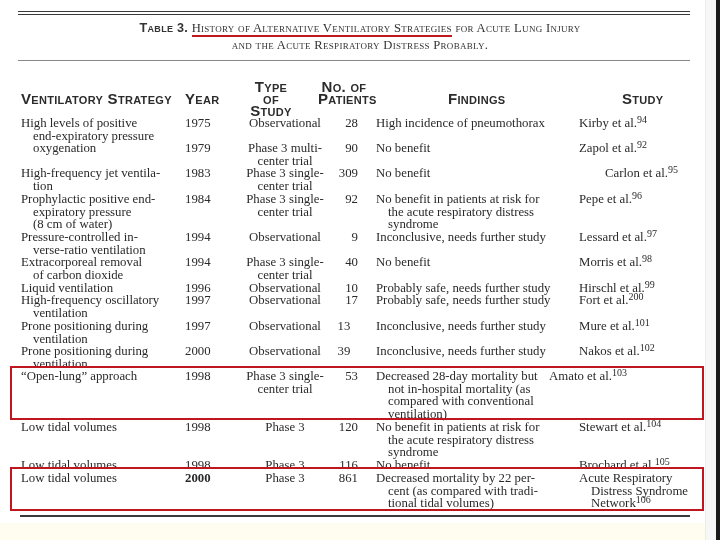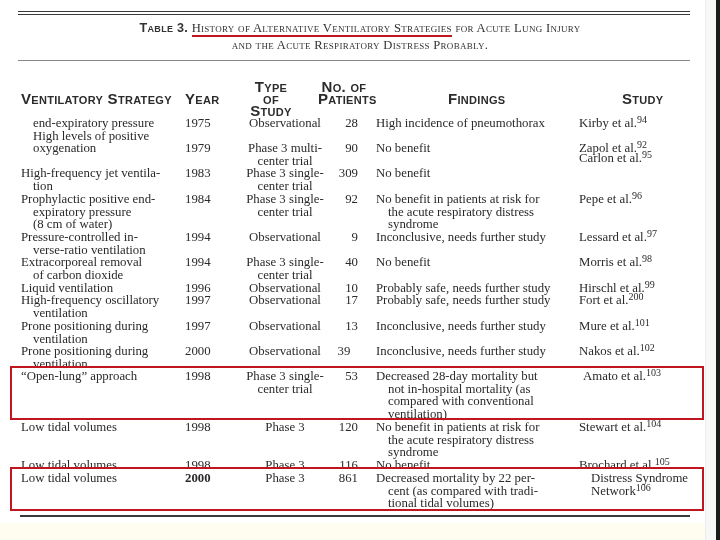--- a/index.html
+++ b/index.html
@@ -61,40 +61,40 @@
 </div>
 <div class="hdr" style="left:318px;top:81px;text-align:center;width:52px;">
   <div>No. of</div>
   <div>Patients</div>
 </div>
 <div class="hdr" style="left:448px;top:93px;">Findings</div>
 <div class="hdr" style="left:622px;top:93px;">Study</div>
 
 <div id="rows">
     <div></div>
-    <div class="cell indent" style="left: 21px; top: 117px; width: 165px;"><div style="padding-left: 12px;">end-expiratory pressure</div><div>High levels of positive</div></div>
+    <div class="cell indent" style="left: 21px; top: 117px; width: 165px;"><div>High levels of positive</div><div style="padding-left: 12px;">end-expiratory pressure</div></div>
     <div class="cell " style="left: 185px; top: 117px; width: 40px;"><div>1975</div></div>
     <div class="cell center" style="left: 240px; top: 117px; width: 90px;"><div>Observational</div></div>
     <div class="cell " style="left: 330px; top: 117px; width: 28px; text-align: right;"><div>28</div></div>
     <div class="cell indent" style="left: 376px; top: 117px; width: 200px;"><div>High incidence of pneumothorax</div></div>
     <div class="cell indent" style="left: 579px; top: 117px; width: 125px;"><div>Kirby et al.<sup>94</sup></div></div>
     <div></div>
     <div class="cell indent" style="left: 21px; top: 142px; width: 165px;"><div style="padding-left: 12px;">oxygenation</div></div>
     <div class="cell " style="left: 185px; top: 142px; width: 40px;"><div>1979</div></div>
     <div class="cell center" style="left: 240px; top: 142px; width: 90px;"><div>Phase 3 multi-</div><div>center trial</div></div>
     <div class="cell " style="left: 330px; top: 142px; width: 28px; text-align: right;"><div>90</div></div>
     <div class="cell indent" style="left: 376px; top: 142px; width: 200px;"><div>No benefit</div></div>
     <div class="cell indent" style="left: 579px; top: 142px; width: 125px;"><div>Zapol et al.<sup>92</sup></div></div>
     <div></div>
     <div class="cell indent" style="left: 21px; top: 167px; width: 165px;"><div>High-frequency jet ventila-</div><div style="padding-left: 12px;">tion</div></div>
     <div class="cell " style="left: 185px; top: 167px; width: 40px;"><div>1983</div></div>
     <div class="cell center" style="left: 240px; top: 167px; width: 90px;"><div>Phase 3 single-</div><div>center trial</div></div>
     <div class="cell " style="left: 330px; top: 167px; width: 28px; text-align: right;"><div>309</div></div>
     <div class="cell indent" style="left: 376px; top: 167px; width: 200px;"><div>No benefit</div></div>
-    <div class="cell indent" style="left: 579px; top: 152px; width: 125px;"><div>Carlon et al.<sup>95</sup></div></div>
+    <div class="cell indent" style="left: 579px; top: 167px; width: 125px; text-align: center;"><div>Carlon et al.<sup>95</sup></div></div>
     <div></div>
     <div class="cell indent" style="left: 21px; top: 193px; width: 165px;"><div>Prophylactic positive end-</div><div style="padding-left: 12px;">expiratory pressure</div><div style="padding-left: 12px;">(8 cm of water)</div></div>
     <div class="cell " style="left: 185px; top: 193px; width: 40px;"><div>1984</div></div>
     <div class="cell center" style="left: 240px; top: 193px; width: 90px;"><div>Phase 3 single-</div><div>center trial</div></div>
     <div class="cell " style="left: 330px; top: 193px; width: 28px; text-align: right;"><div>92</div></div>
     <div class="cell indent" style="left: 376px; top: 193px; width: 200px;"><div>No benefit in patients at risk for</div><div style="padding-left: 12px;">the acute respiratory distress</div><div style="padding-left: 12px;">syndrome</div></div>
     <div class="cell indent" style="left: 579px; top: 193px; width: 125px;"><div>Pepe et al.<sup>96</sup></div></div>
     <div></div>
     <div class="cell indent" style="left: 21px; top: 231px; width: 165px;"><div>Pressure-controlled in-</div><div style="padding-left: 12px;">verse-ratio ventilation</div></div>
     <div class="cell " style="left: 185px; top: 231px; width: 40px;"><div>1994</div></div>
@@ -120,56 +120,56 @@
     <div class="cell indent" style="left: 21px; top: 294px; width: 165px;"><div>High-frequency oscillatory</div><div style="padding-left: 12px;">ventilation</div></div>
     <div class="cell " style="left: 185px; top: 294px; width: 40px;"><div>1997</div></div>
     <div class="cell center" style="left: 240px; top: 294px; width: 90px;"><div>Observational</div></div>
     <div class="cell " style="left: 330px; top: 294px; width: 28px; text-align: right;"><div>17</div></div>
     <div class="cell indent" style="left: 376px; top: 294px; width: 200px;"><div>Probably safe, needs further study</div></div>
     <div class="cell indent" style="left: 579px; top: 294px; width: 125px;"><div>Fort et al.<sup>200</sup></div></div>
     <div></div>
     <div class="cell indent" style="left: 21px; top: 320px; width: 165px;"><div>Prone positioning during</div><div style="padding-left: 12px;">ventilation</div></div>
     <div class="cell " style="left: 185px; top: 320px; width: 40px;"><div>1997</div></div>
     <div class="cell center" style="left: 240px; top: 320px; width: 90px;"><div>Observational</div></div>
-    <div class="cell " style="left: 330px; top: 320px; width: 28px; text-align: right;"><div>13</div></div>
+    <div class="cell " style="left: 330px; top: 320px; width: 28px; text-align: center;"><div>13</div></div>
     <div class="cell indent" style="left: 376px; top: 320px; width: 200px;"><div>Inconclusive, needs further study</div></div>
     <div class="cell indent" style="left: 579px; top: 320px; width: 125px;"><div>Mure et al.<sup>101</sup></div></div>
     <div></div>
     <div class="cell indent" style="left: 21px; top: 345px; width: 165px;"><div>Prone positioning during</div><div style="padding-left: 12px;">ventilation</div></div>
     <div class="cell " style="left: 185px; top: 345px; width: 40px;"><div>2000</div></div>
     <div class="cell center" style="left: 240px; top: 345px; width: 90px;"><div>Observational</div></div>
     <div class="cell " style="left: 330px; top: 345px; width: 28px; text-align: center;"><div>39</div></div>
     <div class="cell indent" style="left: 376px; top: 345px; width: 200px;"><div>Inconclusive, needs further study</div></div>
     <div class="cell indent" style="left: 579px; top: 345px; width: 125px;"><div>Nakos et al.<sup>102</sup></div></div>
     <div></div>
     <div class="cell indent" style="left: 21px; top: 370px; width: 165px;"><div>“Open-lung” approach</div></div>
     <div class="cell " style="left: 185px; top: 370px; width: 40px;"><div>1998</div></div>
     <div class="cell center" style="left: 240px; top: 370px; width: 90px;"><div>Phase 3 single-</div><div>center trial</div></div>
     <div class="cell " style="left: 330px; top: 370px; width: 28px; text-align: right;"><div>53</div></div>
     <div class="cell indent" style="left: 376px; top: 370px; width: 200px;"><div>Decreased 28-day mortality but</div><div style="padding-left: 12px;">not in-hospital mortality (as</div><div style="padding-left: 12px;">compared with conventional</div><div style="padding-left: 12px;">ventilation)</div></div>
-    <div class="cell indent" style="left: 583px; top: 370px; width: 125px;"><div>Amato et al.<sup>103</sup></div></div>
+    <div class="cell indent" style="left: 549px; top: 370px; width: 125px;"><div>Amato et al.<sup>103</sup></div></div>
     <div></div>
     <div class="cell indent" style="left: 21px; top: 421px; width: 165px;"><div>Low tidal volumes</div></div>
     <div class="cell " style="left: 185px; top: 421px; width: 40px;"><div>1998</div></div>
     <div class="cell center" style="left: 240px; top: 421px; width: 90px;"><div>Phase 3</div></div>
     <div class="cell " style="left: 330px; top: 421px; width: 28px; text-align: right;"><div>120</div></div>
     <div class="cell indent" style="left: 376px; top: 421px; width: 200px;"><div>No benefit in patients at risk for</div><div style="padding-left: 12px;">the acute respiratory distress</div><div style="padding-left: 12px;">syndrome</div></div>
     <div class="cell indent" style="left: 579px; top: 421px; width: 125px;"><div>Stewart et al.<sup>104</sup></div></div>
     <div></div>
     <div class="cell indent" style="left: 21px; top: 459px; width: 165px;"><div>Low tidal volumes</div></div>
     <div class="cell " style="left: 185px; top: 459px; width: 40px;"><div>1998</div></div>
     <div class="cell center" style="left: 240px; top: 459px; width: 90px;"><div>Phase 3</div></div>
     <div class="cell " style="left: 330px; top: 459px; width: 28px; text-align: right;"><div>116</div></div>
     <div class="cell indent" style="left: 376px; top: 459px; width: 200px;"><div>No benefit</div></div>
     <div class="cell indent" style="left: 579px; top: 459px; width: 125px;"><div>Brochard et al.<sup>105</sup></div></div>
     <div></div>
     <div class="cell indent" style="left: 21px; top: 472px; width: 165px;"><div>Low tidal volumes</div></div>
     <div class="cell bold" style="left: 185px; top: 472px; width: 40px;"><div>2000</div></div>
     <div class="cell center" style="left: 240px; top: 472px; width: 90px;"><div>Phase 3</div></div>
     <div class="cell " style="left: 330px; top: 472px; width: 28px; text-align: right;"><div>861</div></div>
     <div class="cell indent" style="left: 376px; top: 472px; width: 200px;"><div>Decreased mortality by 22 per-</div><div style="padding-left: 12px;">cent (as compared with tradi-</div><div style="padding-left: 12px;">tional tidal volumes)</div></div>
-    <div class="cell indent" style="left: 579px; top: 472px; width: 125px;"><div style="padding-left: 12px;">Distress Syndrome</div><div style="padding-left: 12px;">Network<sup>106</sup></div></div>
+    <div class="cell indent" style="left: 579px; top: 472px; width: 125px;"><div>Acute Respiratory</div><div style="padding-left: 12px;">Distress Syndrome</div><div style="padding-left: 12px;">Network<sup>106</sup></div></div>
   </div>
 
 <div class="redbox" style="left:10px;top:366px;width:694px;height:54px;"></div>
 <div class="redbox" style="left:10px;top:467px;width:694px;height:44px;"></div>
 
 <div class="rule" style="top:515px;height:2px;left:20px;width:670px;"></div>
 
 </body></html>

